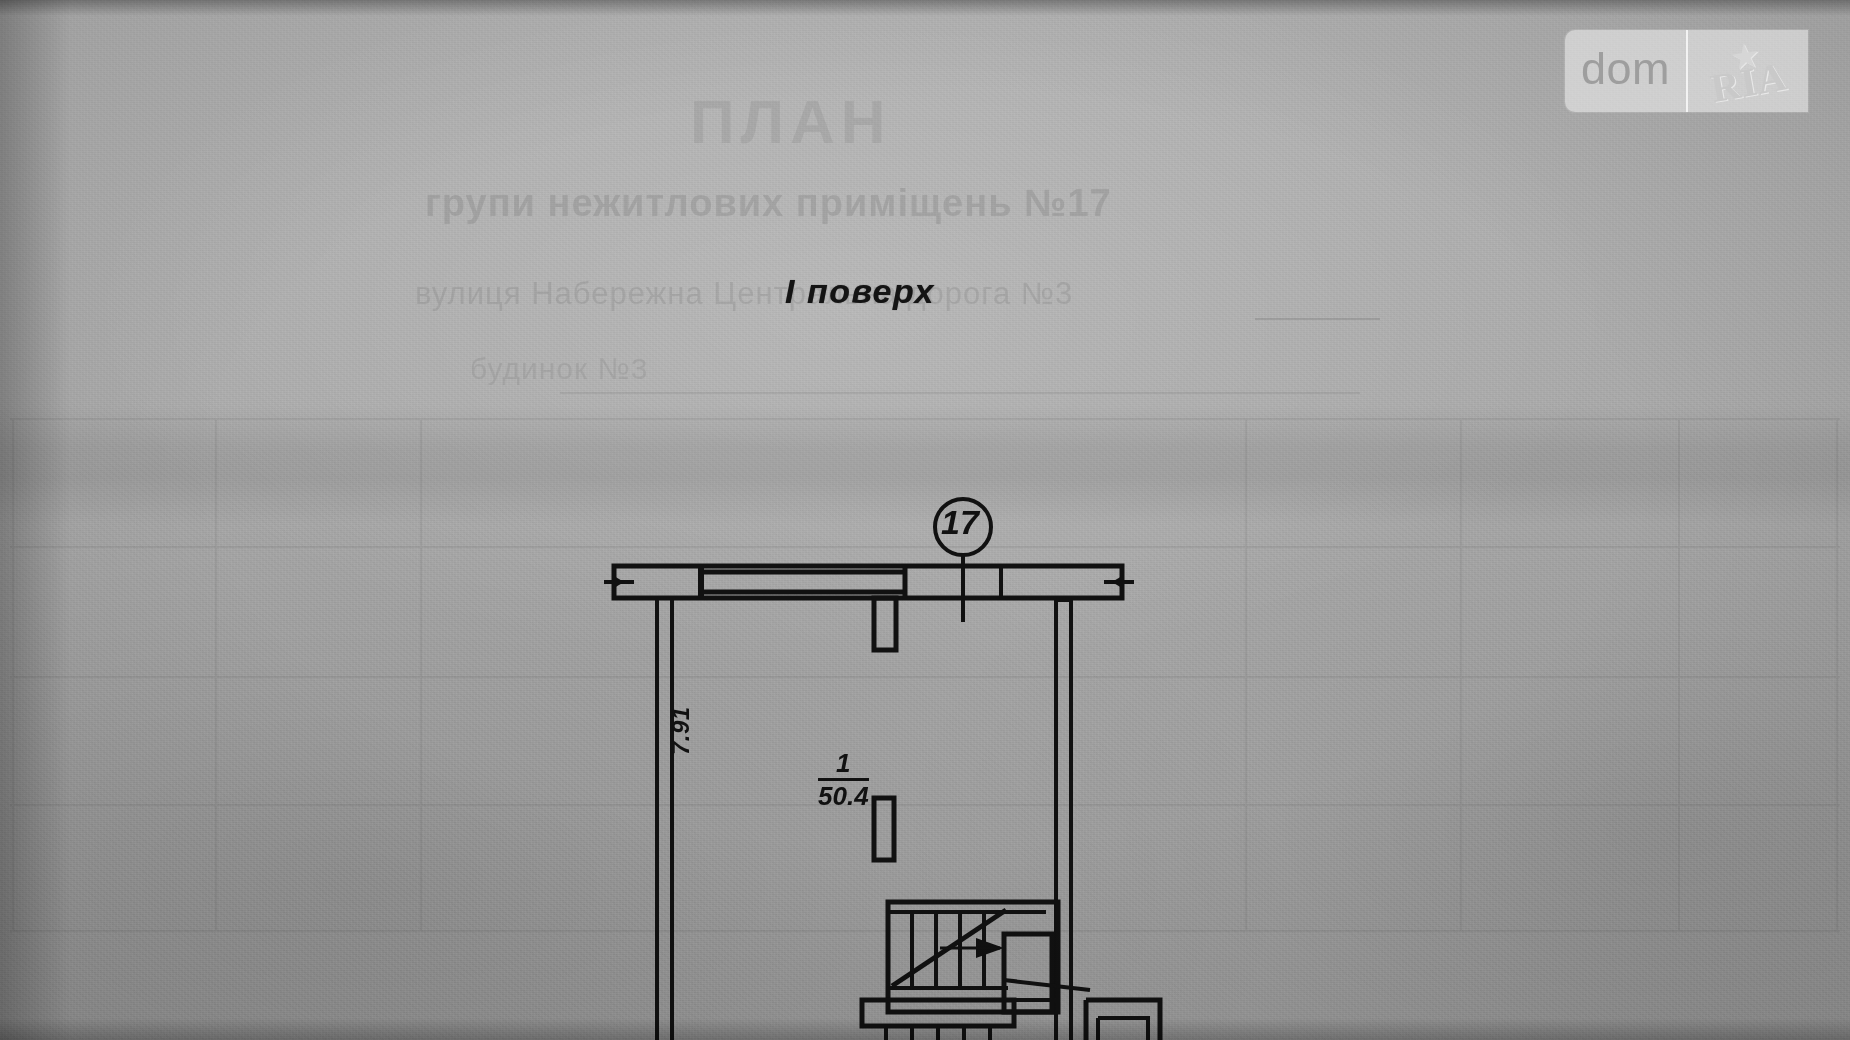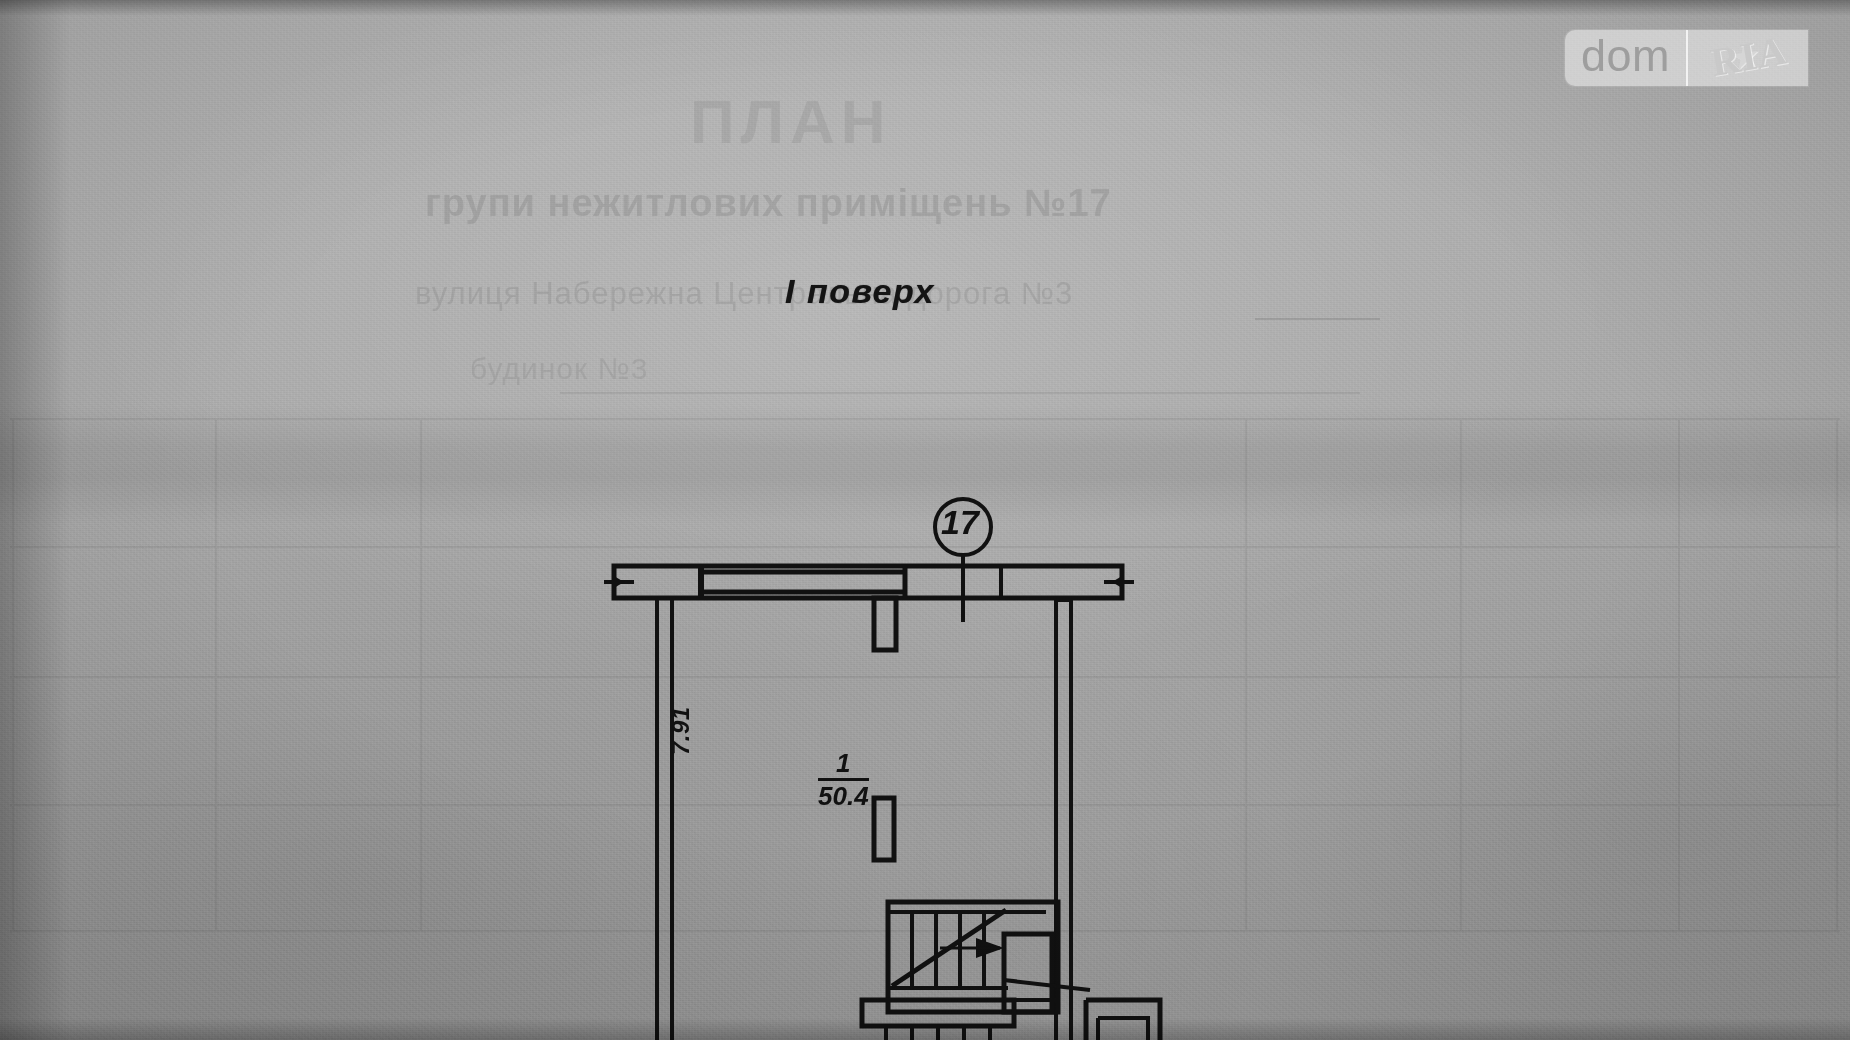--- a/index.html
+++ b/index.html
@@ -97,21 +97,21 @@
     text-shadow: 0 0 1px rgba(0,0,0,.5);
   }
 
   
   #plan { position: absolute; left: 0; top: 0; }
 
   
   .logo {
     position: absolute;
     left: 1565px; top: 30px;
-    width: 243px; height: 56px;
+    width: 243px; height: 82px;
     display: flex;
     background: rgba(255,255,255,.47);
     border-radius: 10px 0 0 10px;
     overflow: hidden;
     box-shadow: 0 0 0 1px rgba(255,255,255,.12);
   }
   .logo-dom {
     width: 121px;
     display: flex; align-items: center; justify-content: center;
     font-size: 45px;

